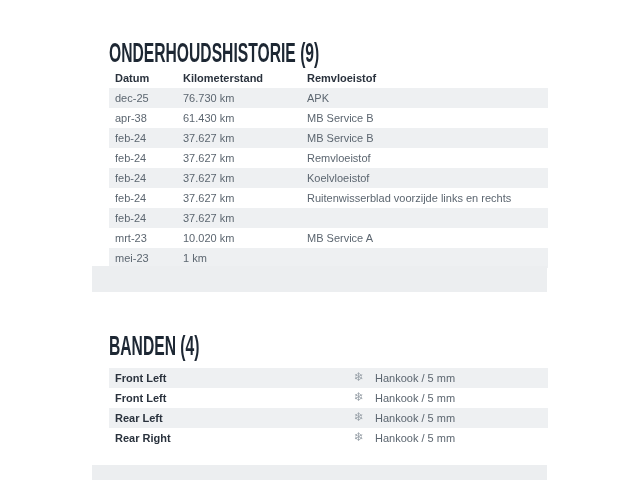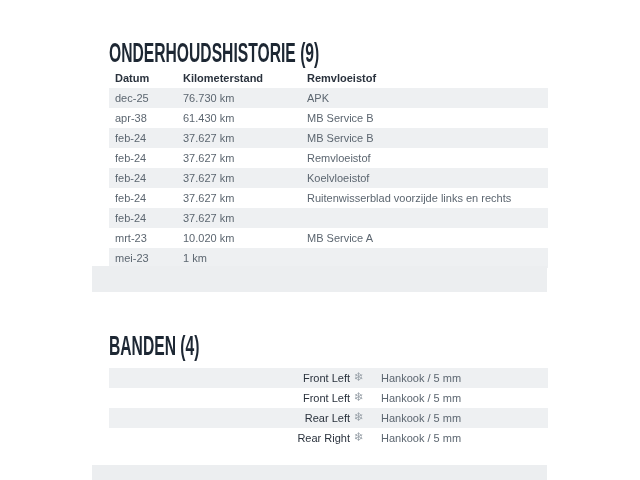--- a/index.html
+++ b/index.html
@@ -54,24 +54,24 @@
     font-size: 11px;
     color: #5c6670;
   }
   .tbody .trow:nth-child(odd) { background: #eef0f2; }
 
   .c-date  { width: 74px;  padding-left: 6px; box-sizing: border-box; }
   .c-km    { width: 124px; }
   .c-desc  { flex: 1; white-space: nowrap; overflow: hidden; }
 
   .c-pos   { width: 241px; padding-left: 6px; box-sizing: border-box;
-             font-weight: 400; color: #2a323d; text-align: right; }
+             font-weight: 700; color: #2a323d; }
   .c-icon  { width: 18px; text-align: center; font-family: "DejaVu Sans", sans-serif;
              font-size: 12px; color: #99a1a9; line-height: 17.7px; }
-  .c-val   { margin-left: 13px; flex: 1; white-space: nowrap; }
+  .c-val   { margin-left: 7px; flex: 1; white-space: nowrap; }
 
   .divider-bar {
     position: absolute;
     left: 92px;
     width: 455px;
     background: #eceef0;
   }
   #divider-1 { top: 266px; height: 26px; }
   #divider-2 { top: 465px; height: 15px; }
 </style>

